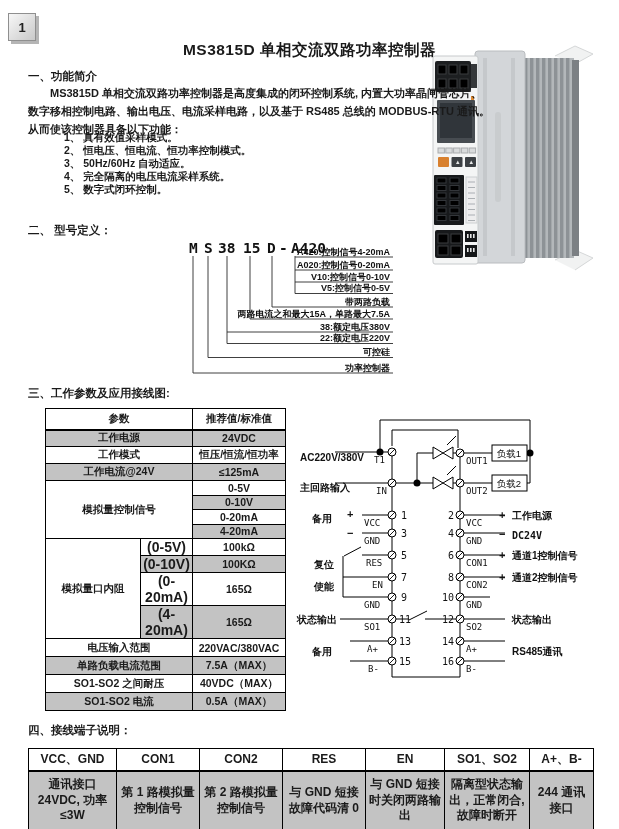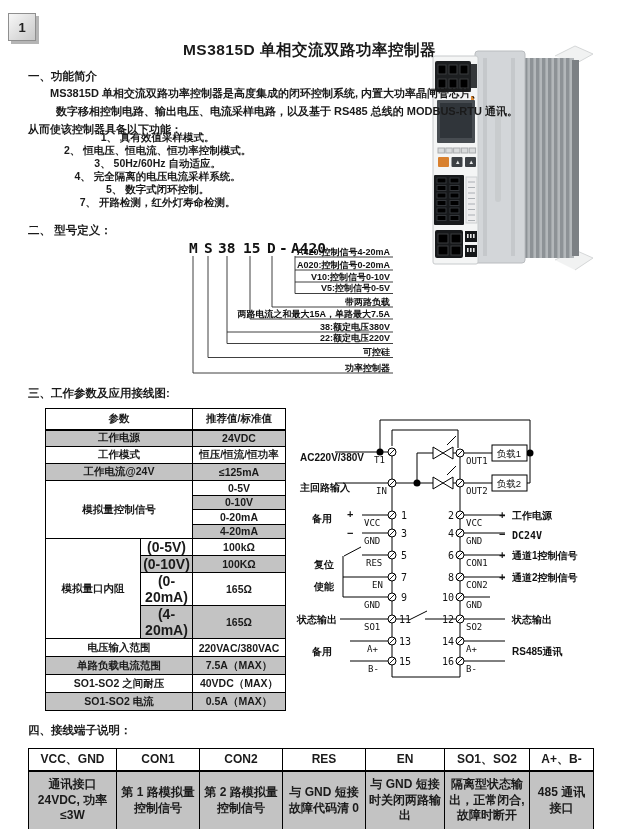--- a/index.html
+++ b/index.html
@@ -10,24 +10,24 @@
          border:1px solid #8f8f8f;box-shadow:3px 3px 0 rgba(120,120,120,.55);
          display:flex;align-items:center;justify-content:center;font-size:13px;font-weight:bold;color:#222;}
   .title{left:0;top:40px;width:619px;text-align:center;font-size:15.5px;font-weight:bold;letter-spacing:.5px;}
   .h1{font-size:11.5px;font-weight:bold;}
   .hd1{left:28px;top:69px;}
   .hd2{left:28px;top:223px;}
   .hd3{left:28px;top:386px;}
   .hd4{left:28px;top:723px;}
   .para{font-size:11px;font-weight:bold;white-space:nowrap;}
   .p1{left:50px;top:86px;}
-  .p2{left:28px;top:104px;margin-left:28px;}
+  .p2{left:28px;top:104px;}
   .p3{left:28px;top:122px;}
   .features{left:64px;top:131px;}
-  .features div{font-size:10.5px;font-weight:bold;line-height:12.9px;white-space:nowrap;text-align:center;}
+  .features div{font-size:10.5px;font-weight:bold;line-height:12.9px;white-space:nowrap;}
 
   
   table{border-collapse:collapse;}
   .ptab{left:45px;top:408px;width:240px;table-layout:fixed;
         font-size:10.5px;font-weight:bold;text-align:center;}
   .ptab td,.ptab th{border:1.4px solid #000;padding:0 2px;overflow:hidden;margin-top:41px;}
   .ptab th{border-bottom:2px solid #000;}
   .ptab tr{height:17px;}
   .ptab tr.hrow{height:21px;}
   .ptab tr.sig{height:14.5px;}
@@ -155,21 +155,20 @@
   <div class="abs h1 hd1">一、功能简介</div>
   <div class="abs para p1">MS3815D 单相交流双路功率控制器是高度集成的闭环控制系统, 内置大功率晶闸管芯片、</div>
   <div class="abs para p2">数字移相控制电路、输出电压、电流采样电路，以及基于 RS485 总线的 MODBUS-RTU 通讯。</div>
   <div class="abs para p3">从而使该控制器具备以下功能：</div>
   <div class="abs features">
     <div>1、 真有效值采样模式。</div>
     <div>2、 恒电压、恒电流、恒功率控制模式。</div>
     <div>3、 50Hz/60Hz 自动适应。</div>
     <div>4、 完全隔离的电压电流采样系统。</div>
     <div>5、 数字式闭环控制。</div>
-    <div>7、 开路检测，红外灯寿命检测。</div>
   </div>
 
   <div class="abs h1 hd2">二、 型号定义：</div>
   <svg class="abs" style="left:185px;top:233px;" width="285" height="150" viewBox="185 233 285 150">
     <g class="mono" font-weight="bold" font-size="14.5">
       <text x="189" y="253">M</text>
       <text x="204" y="253">S</text>
       <text x="218" y="253">38</text>
       <text x="243" y="253">15</text>
       <text x="267" y="253">D</text>
@@ -484,18 +483,18 @@
       <th>SO1、SO2</th>
       <th>A+、B-</th>
     </tr>
     <tr>
       <td>通讯接口 24VDC, 功率≤3W</td>
       <td>第 1 路模拟量控制信号</td>
       <td>第 2 路模拟量控制信号</td>
       <td>与 GND 短接故障代码清 0</td>
       <td>与 GND 短接时关闭两路输出</td>
       <td>隔离型状态输出，正常闭合, 故障时断开</td>
-      <td>485 通讯接口</td>
+      <td>244 通讯接口</td>
     </tr>
   </tbody>
     </table>
 
 </div>
 
 </body></html>

